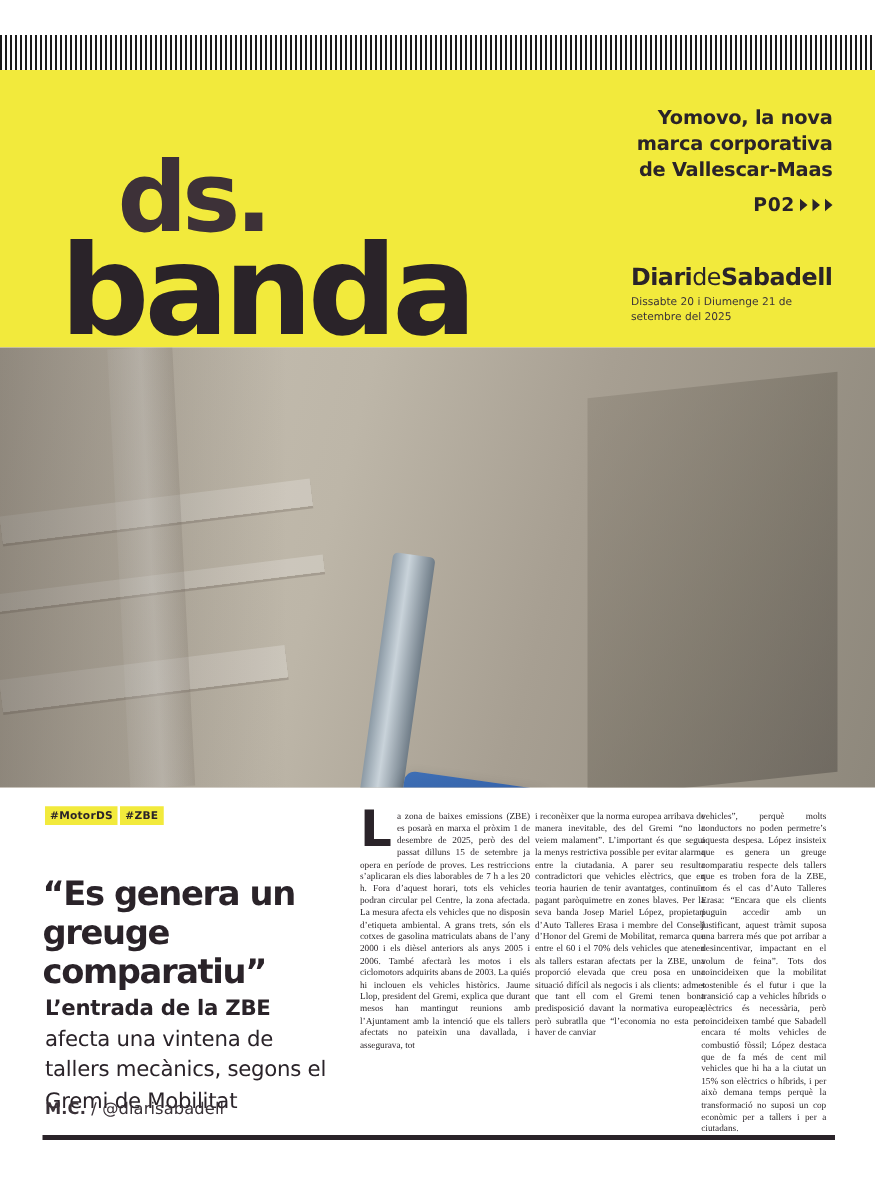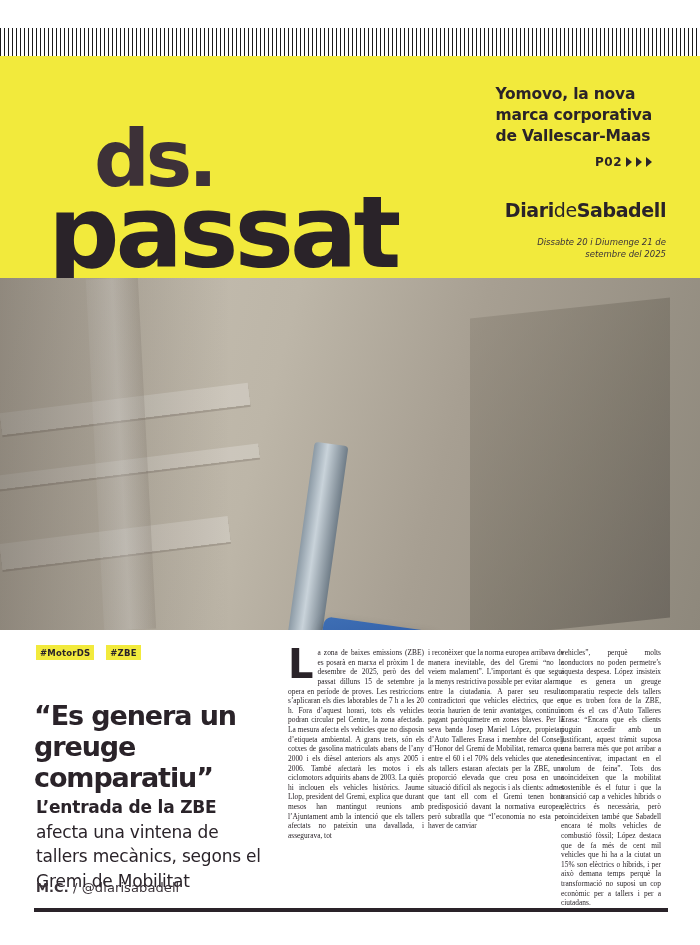--- a/index.html
+++ b/index.html
@@ -59,73 +59,72 @@
     margin-left: 46px;
   }
   .logo-line2 {
     display: block;
     font-size: 100px;
     color: #2a2329;
   }
 
   .masthead-promo {
     position: absolute;
-    right: 48px;
+    right: 34px;
     top: 28px;
+    text-align: right;
     font-family: "DejaVu Sans", sans-serif;
     font-size: 15.5px;
     line-height: 1.35;
     color: #2a2329;
     font-weight: bold;
     letter-spacing: -0.2px;
   }
   .promo-ref {
     margin-top: 7px;
     display: flex;
     justify-content: flex-end;
     align-items: center;
     gap: 6px;
   }
   .promo-ref .pg {
     font-family: "DejaVu Sans", sans-serif;
-    font-size: 12px;
+    font-size: 15px;
     letter-spacing: 0.5px;
     color: #2a2329;
     font-weight: bold;
   }
   .chev {
     display: inline-block;
     width: 0; height: 0;
     border-top: 5px solid transparent;
     border-bottom: 5px solid transparent;
     border-left: 6px solid #2a2329;
     margin-left: -2px;
   }
 
   .masthead-brand {
     position: absolute;
     right: 34px;
     bottom: 18px;
-    text-align: right;
     color: #2a2329;
   }
   .brand-name {
     font-family: "DejaVu Sans", sans-serif;
     font-size: 19px;
     letter-spacing: -0.4px;
   }
   .brand-name b { font-weight: bold; }
   .brand-name span.light { font-weight: normal; }
   .brand-date {
     font-family: "DejaVu Sans", sans-serif;
     font-size: 8.5px;
     line-height: 1.35;
-    margin-top: 16px;
+    margin-top: 4px;
     color: #3a3238;
-    font-style: italic;
   }
 
   
   .photo {
     position: absolute;
     left: 0;
     top: 278px;
     width: 700px;
     height: 352px;
     overflow: hidden;
@@ -192,21 +191,21 @@
     left: 36px; top: 8px;
     font-family: "DejaVu Sans", sans-serif;
     font-size: 8.5px;
     font-weight: bold;
     color: #2a2329;
     letter-spacing: 0.2px;
   }
   .tag {
     background: #f2ea3c;
     padding: 3px 4px 2px 4px;
-    margin-right: 12px;
+    margin-right: 2px;
   }
   .headline {
     position: absolute;
     left: 34px; top: 28px;
     width: 240px;
     font-family: "DejaVu Sans", sans-serif;
     font-weight: bold;
     font-size: 27px;
     line-height: 1.14;
     color: #2a2329;
@@ -271,21 +270,21 @@
 <body>
 
 <div class="page">
 
   <div class="top-stripes"></div>
 
   <div class="masthead">
 
     <div class="masthead-logo">
       <span class="logo-line1">ds.</span>
-      <span class="logo-line2">passat</span>
+      <span class="logo-line2">banda</span>
     </div>
 
     <div class="masthead-promo">
       <div style="white-space: pre-line;">Yomovo, la nova
 marca corporativa
 de Vallescar-Maas</div>
       <div class="promo-ref">
         <span class="pg">P02</span>
         <span class="chev"></span>
         <span class="chev"></span>

